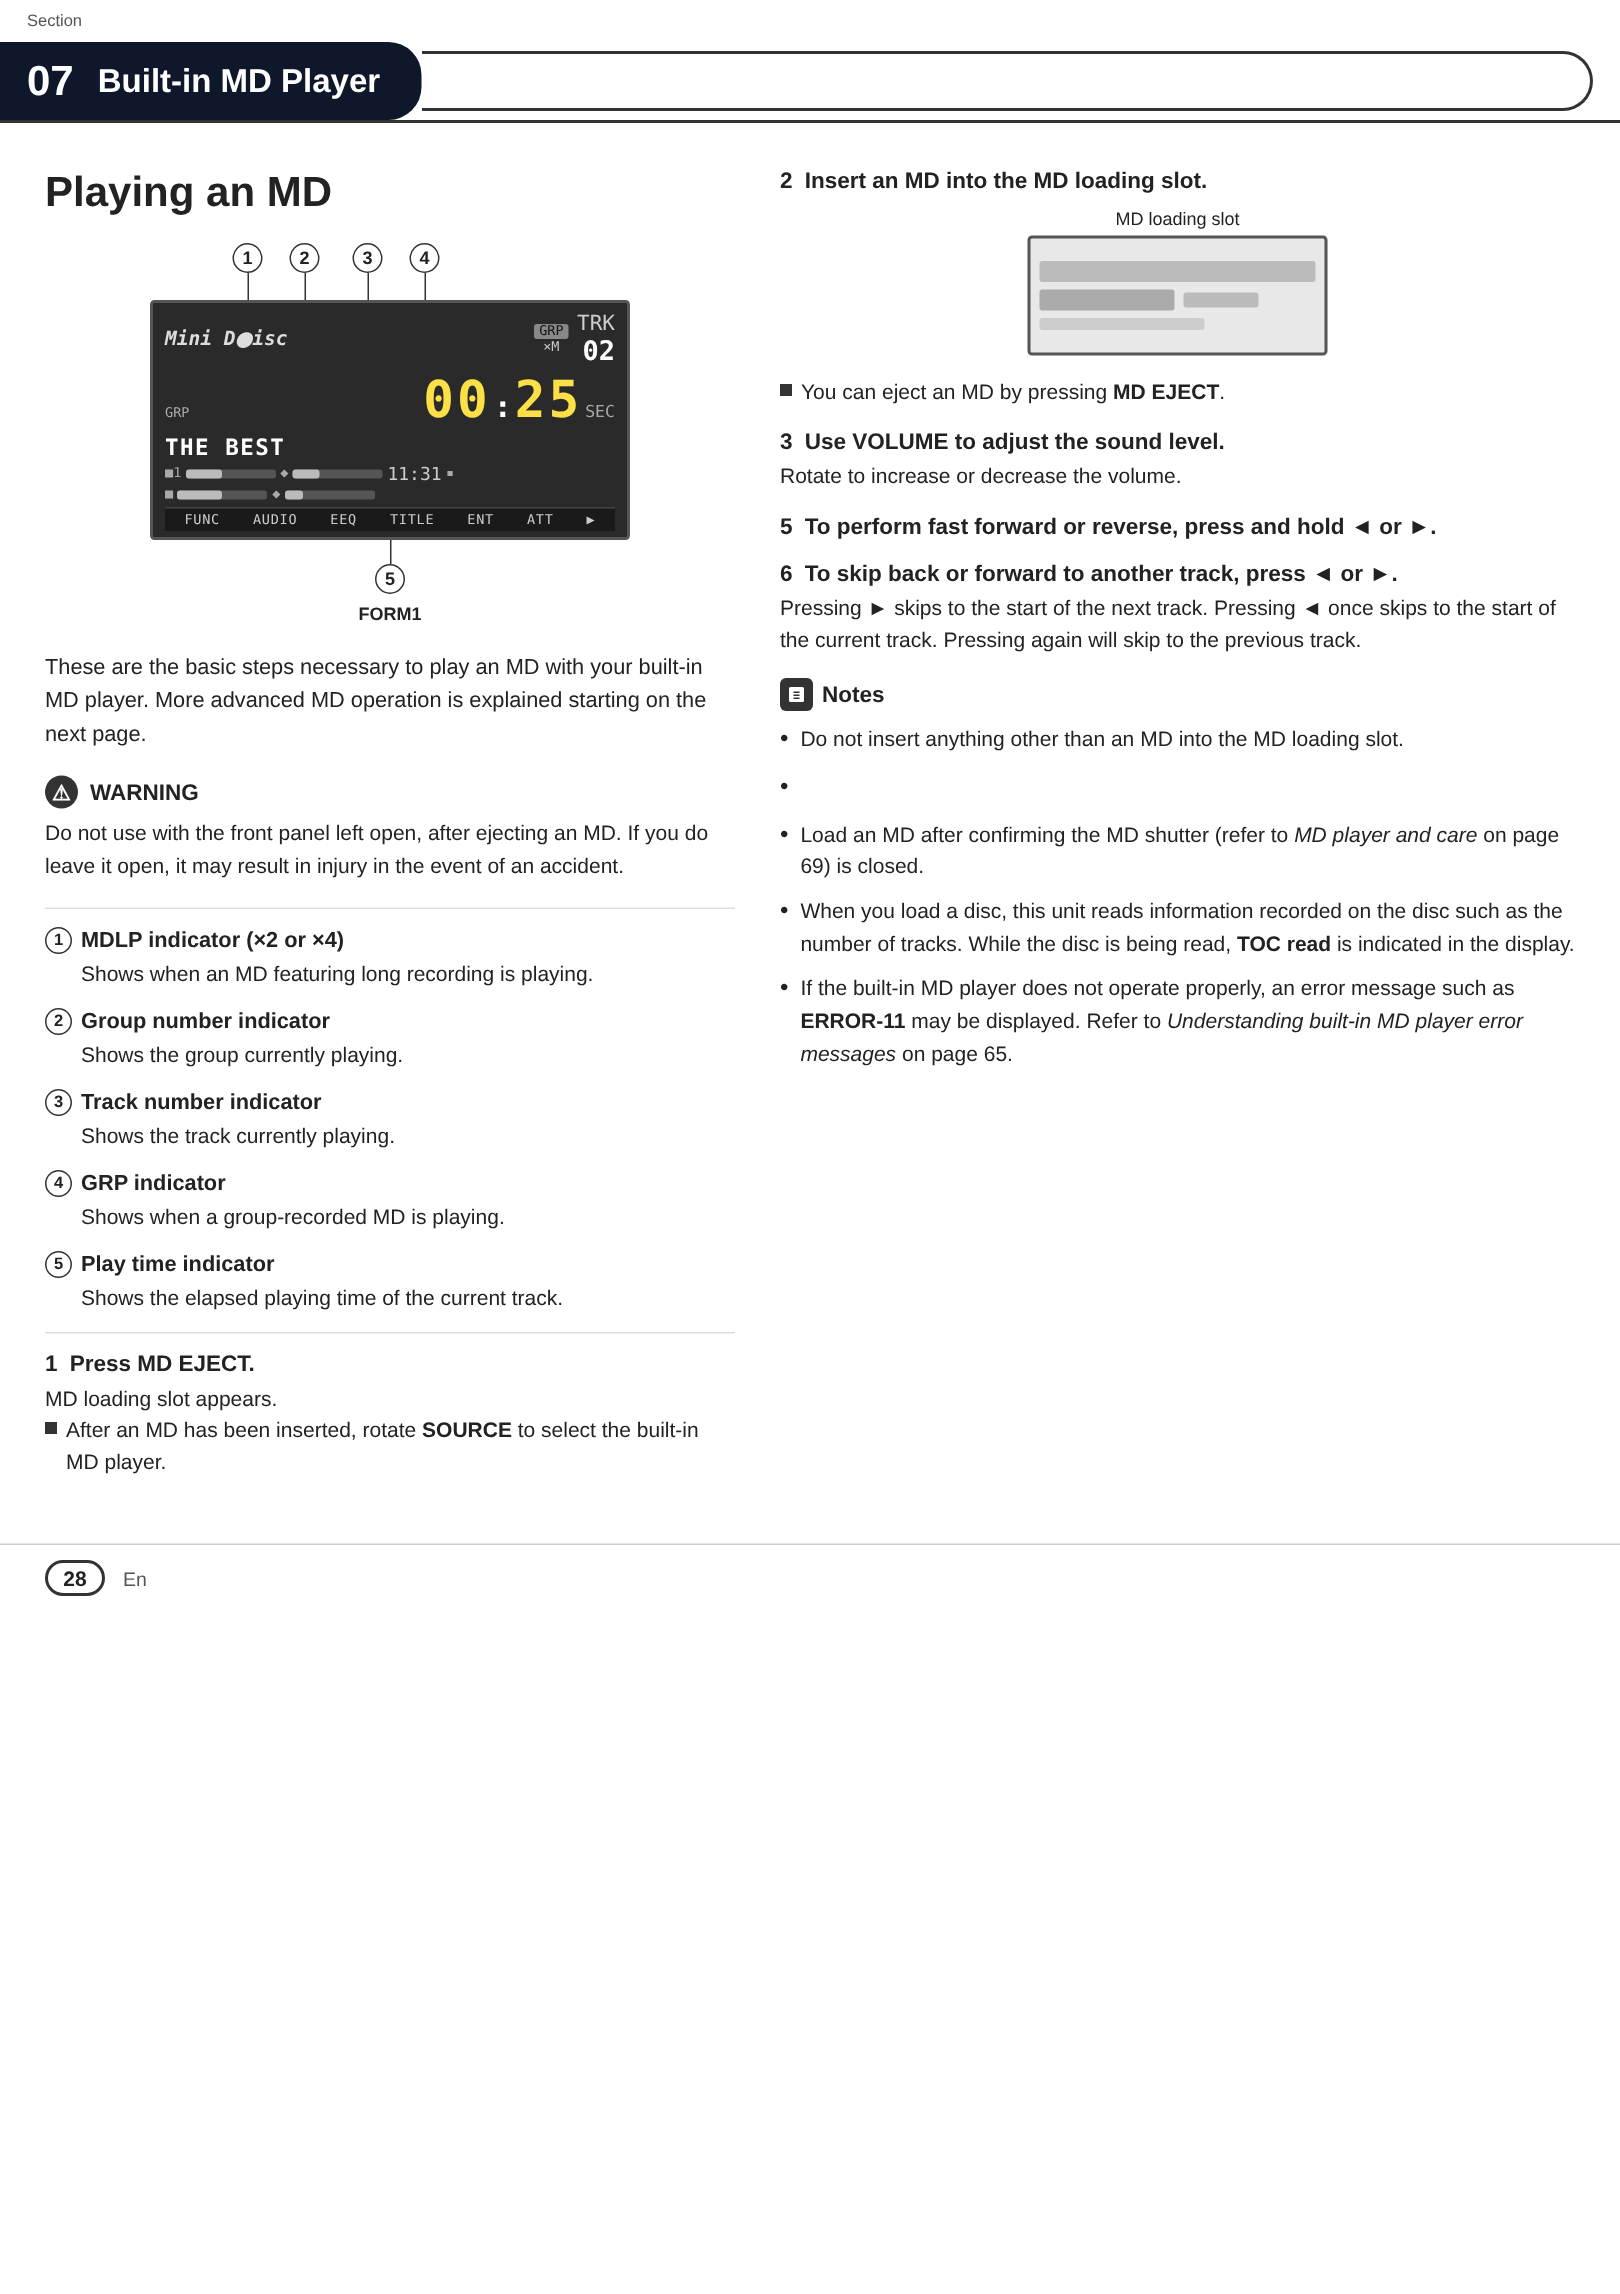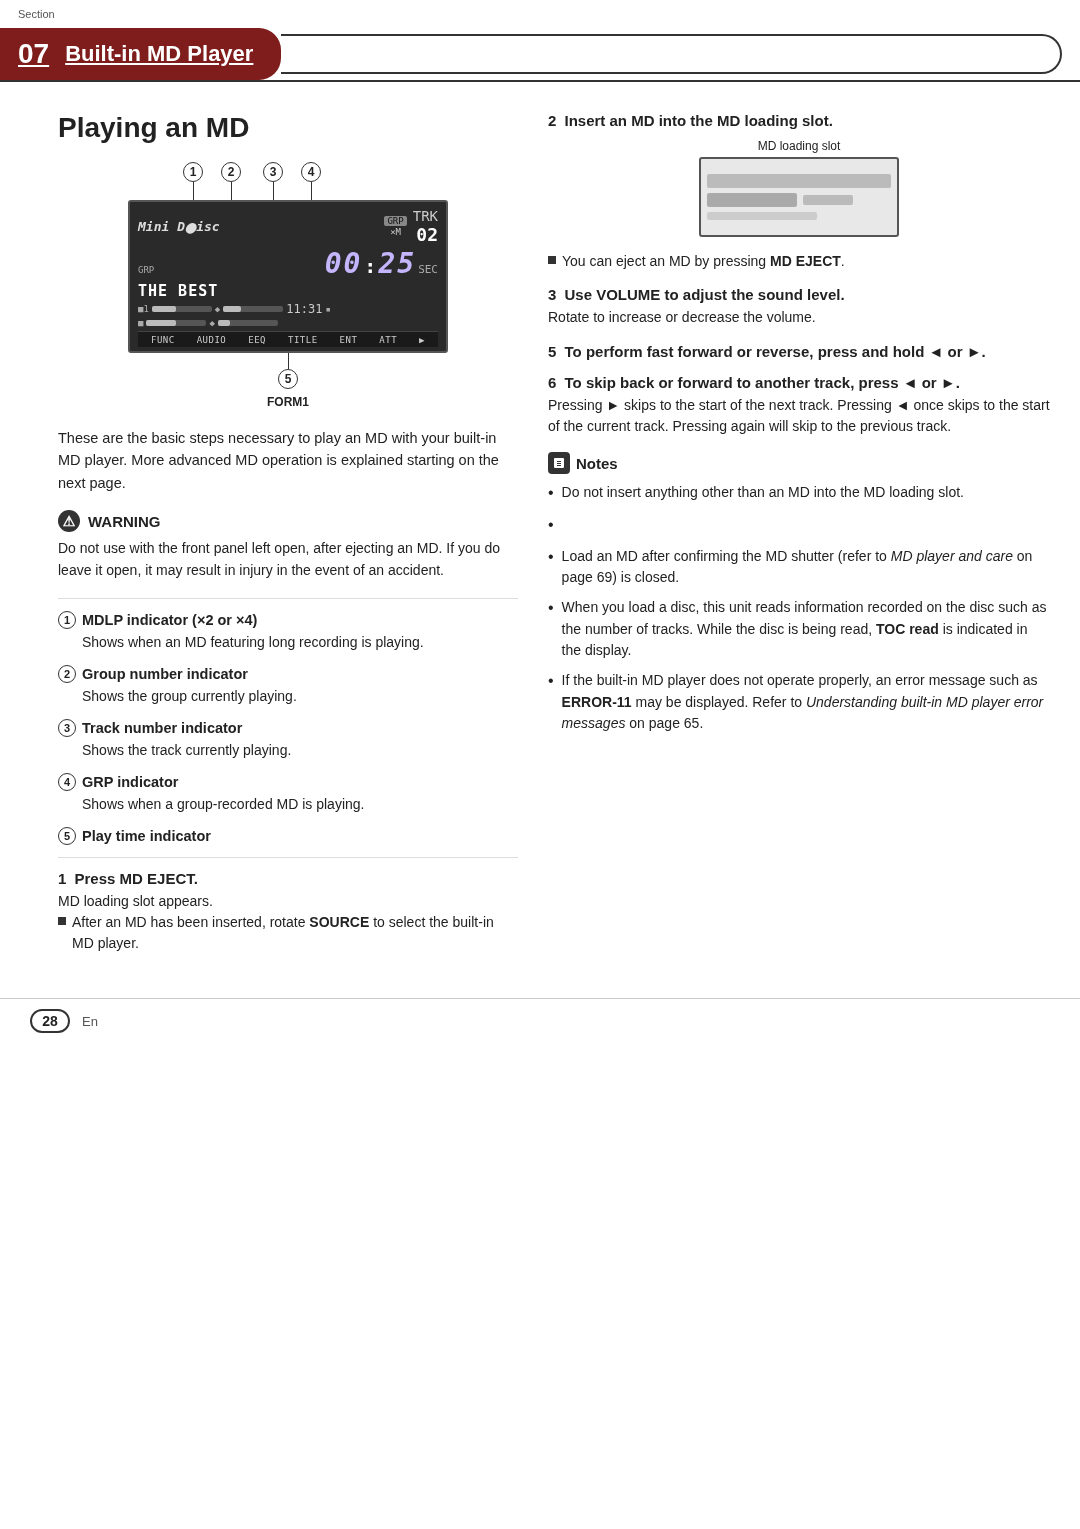--- a/index.html
+++ b/index.html
@@ -23,27 +23,26 @@
     .section-label {
       font-size: 11px;
       color: #555;
       position: absolute;
       top: 8px;
       left: 18px;
     }
     .header-left {
       display: flex;
       align-items: center;
-      background: #7f1d1d;
+      background: #0f172a;
       color: #fff;
       padding: 10px 28px 10px 18px;
       border-radius: 0 22px 22px 0;
       min-width: 280px;
       gap: 10px;
-      text-decoration: underline;
     }
     .header-num {
       font-size: 28px;
       font-weight: bold;
       color: #fff;
       margin-right: 6px;
     }
     .header-title {
       font-size: 22px;
       font-weight: bold;
@@ -60,21 +59,20 @@
 
     
     .page-content {
       display: flex;
       padding: 30px 30px 20px 30px;
       gap: 30px;
     }
     .left-col {
       width: 460px;
       flex-shrink: 0;
-      margin-left: 28px;
     }
     .right-col {
       flex: 1;
     }
 
     .section-heading {
       font-size: 28px;
       font-weight: bold;
       margin-bottom: 18px;
     }
@@ -141,25 +139,24 @@
       color: #fff;
     }
     .md-time-row {
       display: flex;
       justify-content: space-between;
       align-items: baseline;
       margin-bottom: 2px;
     }
     .md-grp-label { font-size: 9px; color: #aaa; }
     .md-big-time {
-      font-size: 28px;
-      font-weight: bold;
-      color: #c4b5fd;
+      font-size: 34px;
+      font-weight: bold;
+      color: #fde047;
       letter-spacing: 2px;
-      font-style: italic;
     }
     .md-sec { font-size: 11px; color: #aaa; }
     .md-title-row {
       font-size: 15px;
       font-weight: bold;
       color: #fff;
       letter-spacing: 1px;
       margin-bottom: 2px;
     }
     .md-bar-row {
@@ -571,20 +568,21 @@
         <span>GRP indicator</span>
       </div>
       <p class="indicator-desc">Shows when a group-recorded MD is playing.</p>
     </div>
 
     <div class="indicator-item">
       <div class="indicator-title">
         <div class="circle-num">5</div>
         <span>Play time indicator</span>
       </div>
+      <p class="indicator-desc">Shows the elapsed playing time of the current track.</p>
     </div>
 
     <hr class="divider">
 
     <div class="step-item">
       <div class="step-title">
         <span class="step-num">1</span>
         <span>Press MD EJECT.</span>
       </div>
       <p class="step-desc">MD loading slot appears.</p>

